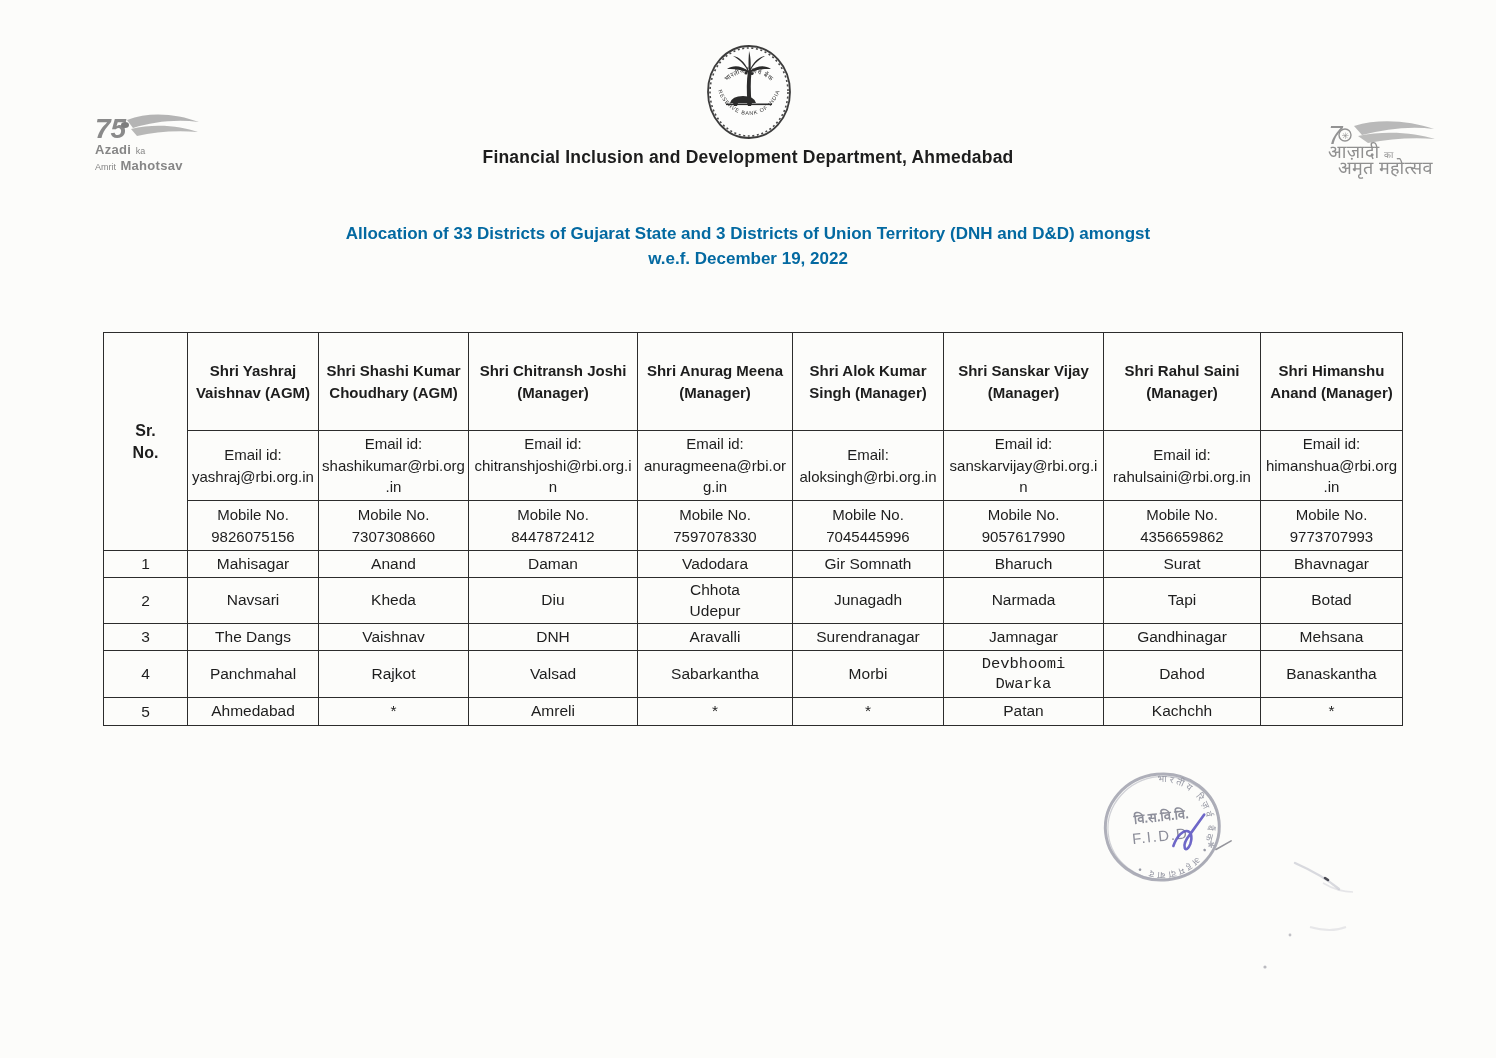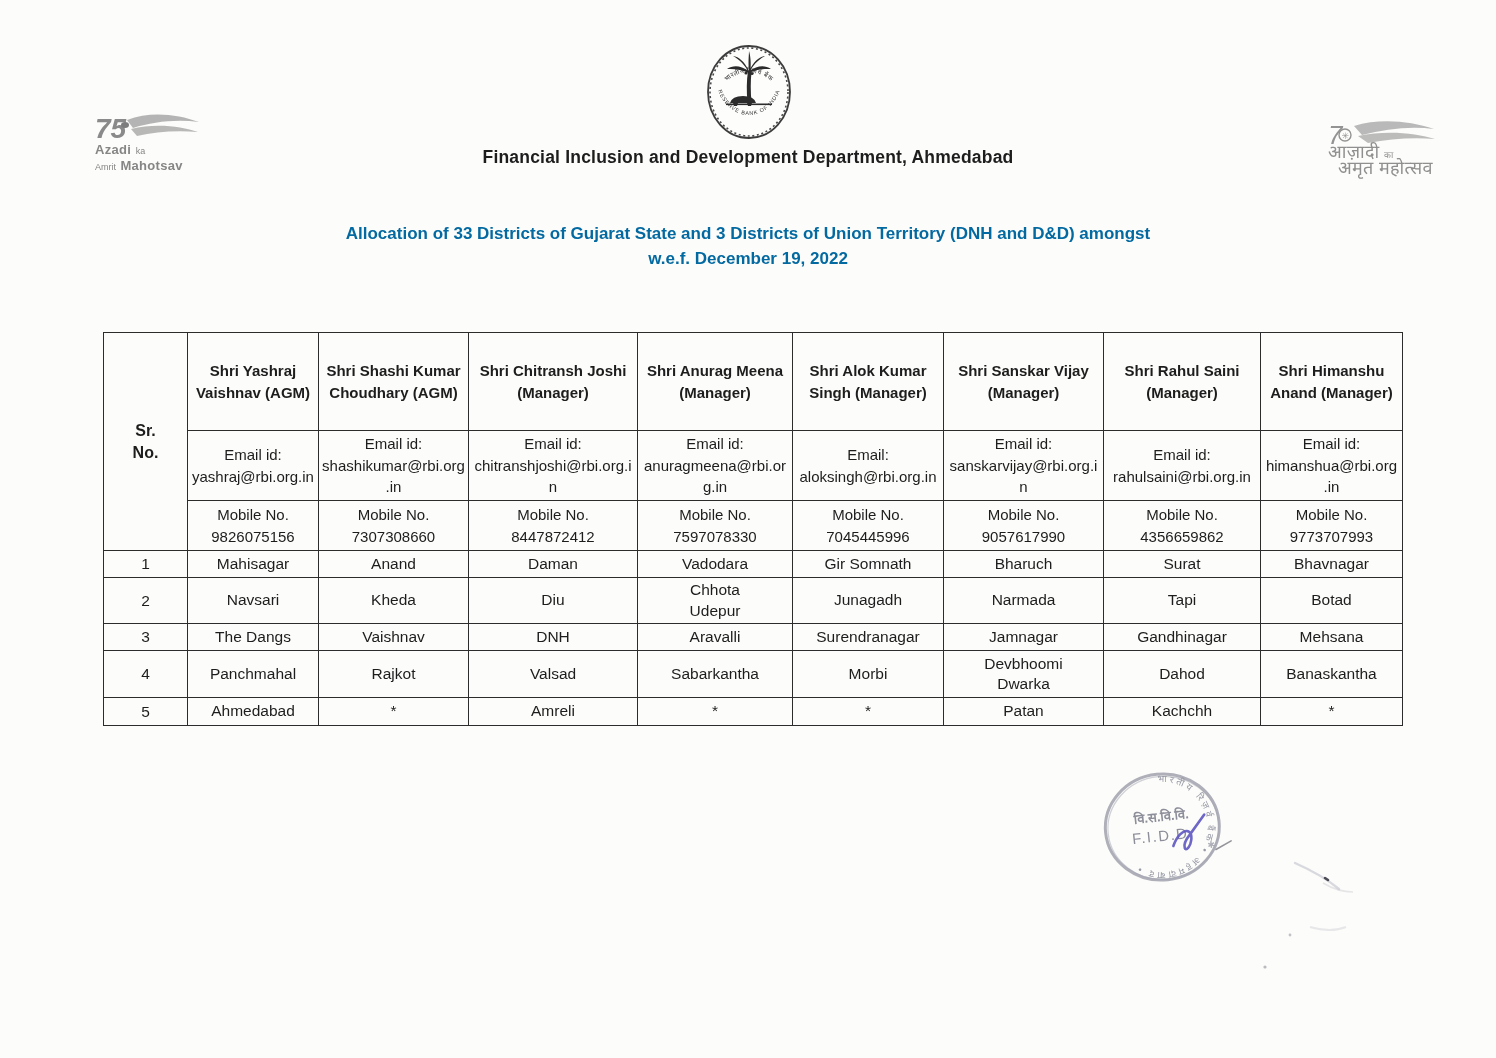--- a/index.html
+++ b/index.html
@@ -247,21 +247,21 @@
       <td class="dist">Gandhinagar</td>
       <td class="dist">Mehsana</td>
     </tr>
     <tr class="rd4">
       <td class="sr">4</td>
       <td class="dist">Panchmahal</td>
       <td class="dist">Rajkot</td>
       <td class="dist">Valsad</td>
       <td class="dist">Sabarkantha</td>
       <td class="dist">Morbi</td>
-      <td class="dist" style="padding:1px 24px;">Devbhoomi Dwarka</td>
+      <td class="dist" style="padding:1px 24px;font-family:Liberation Mono, monospace;">Devbhoomi Dwarka</td>
       <td class="dist">Dahod</td>
       <td class="dist">Banaskantha</td>
     </tr>
     <tr class="rd5">
       <td class="sr">5</td>
       <td class="dist">Ahmedabad</td>
       <td class="dist">*</td>
       <td class="dist">Amreli</td>
       <td class="dist">*</td>
       <td class="dist">*</td>

